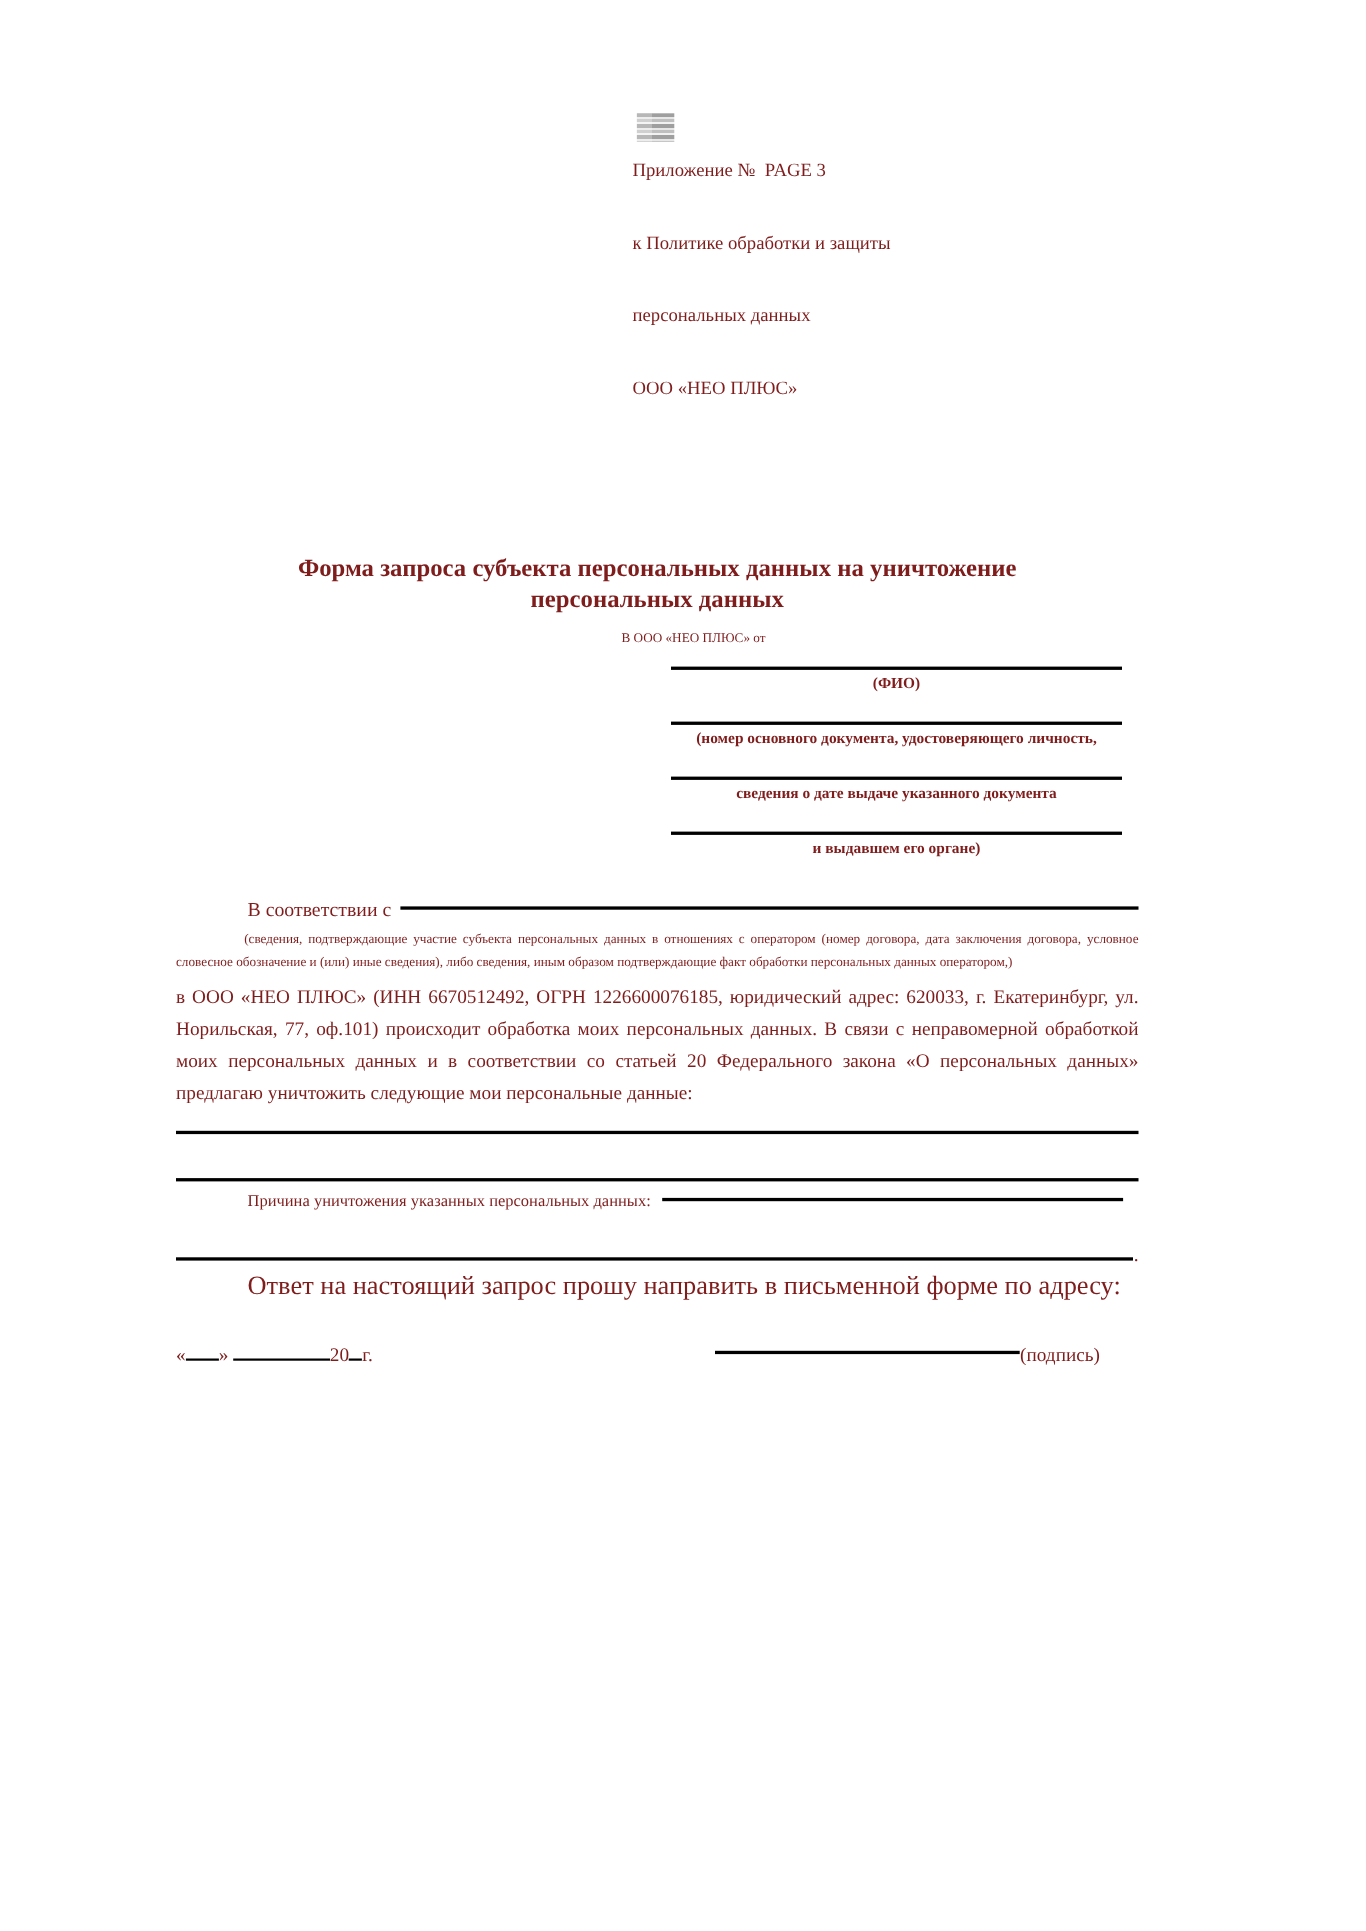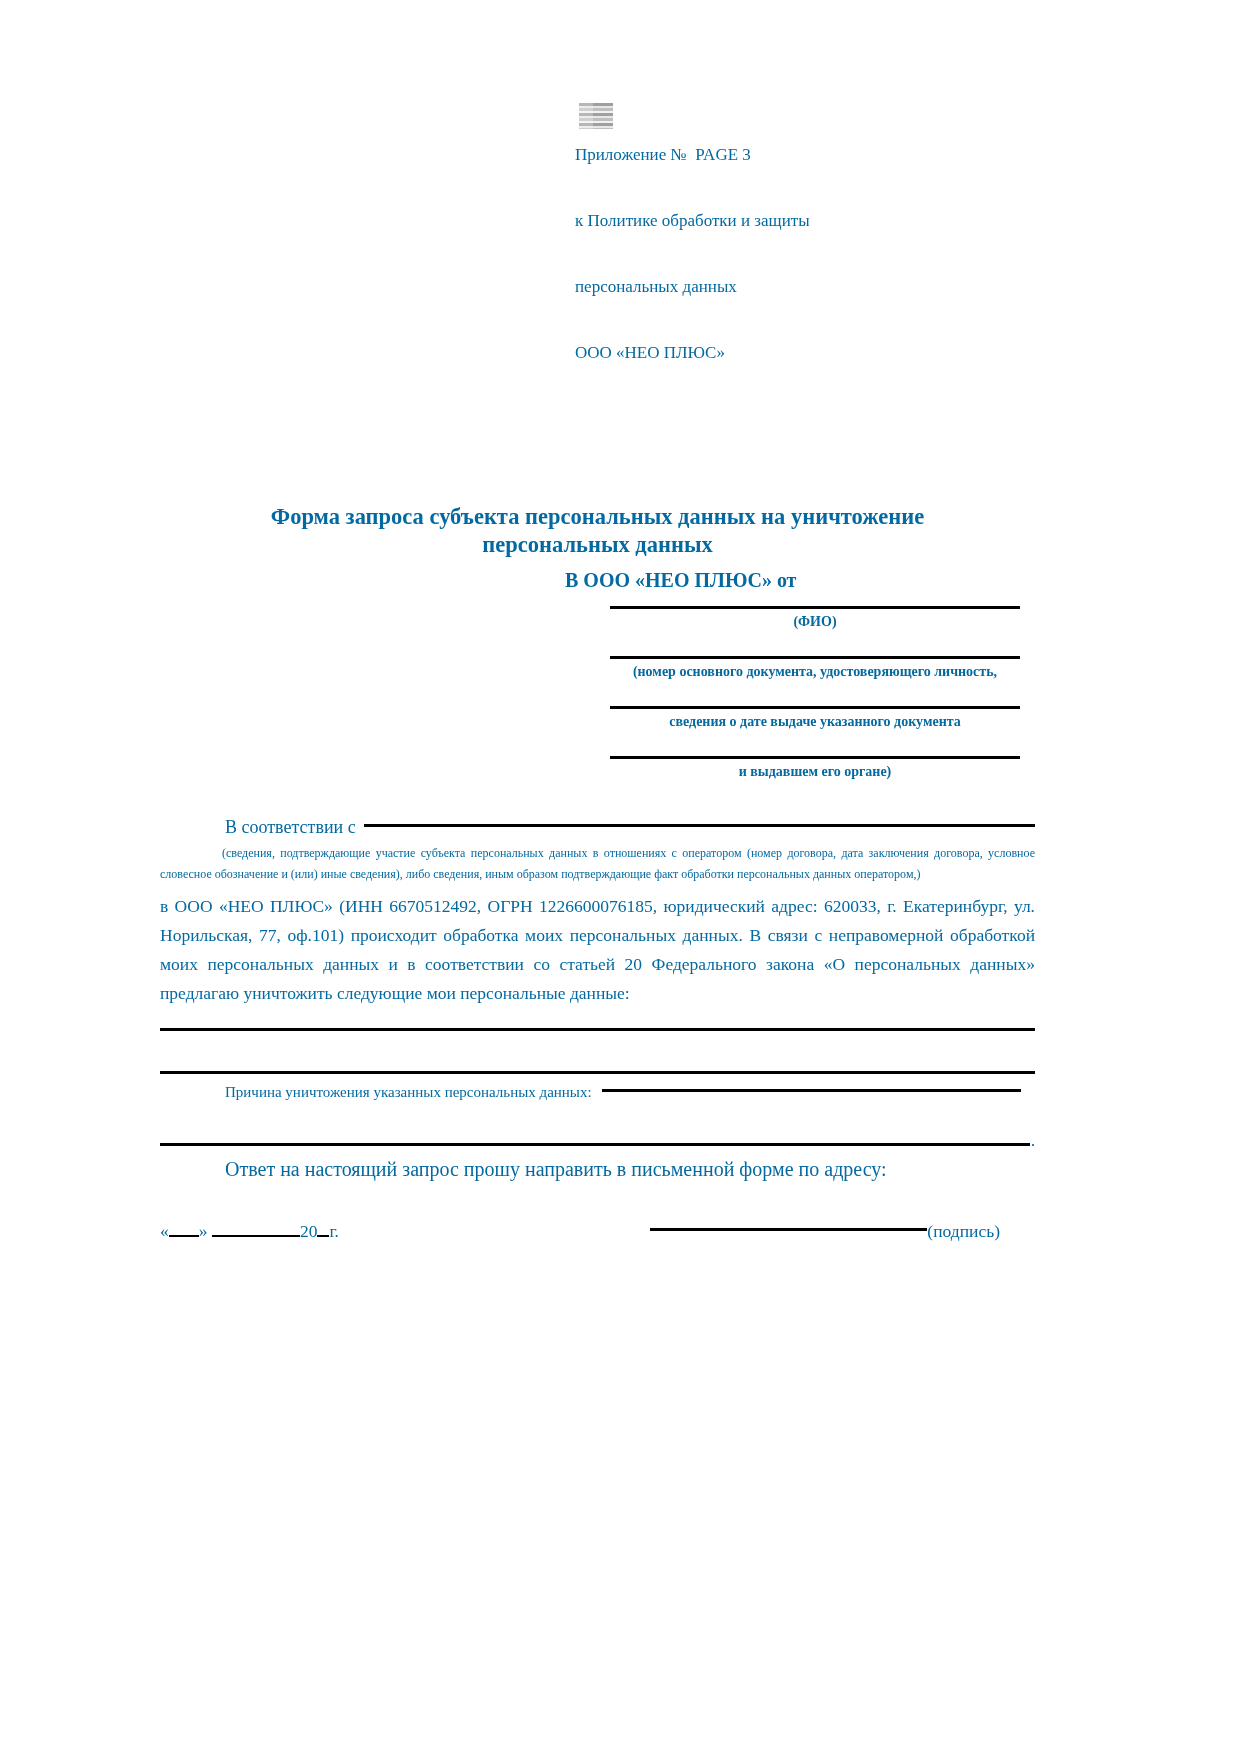--- a/index.html
+++ b/index.html
@@ -1,21 +1,21 @@
 <!DOCTYPE html>
 <html><head>
 <meta charset="utf-8">
 <style>
   html,body{margin:0;padding:0;background:#fff;}
   .page{
     position:relative;
     width:1242px;height:1755px;
     background:#ffffff;
     font-family:"Liberation Serif", serif;
-    color:#0369a1;
+    color:#7f1d1d;
     overflow:hidden;
   }
   .content{margin-left:160px;width:875px;}
 
   
   .stamp-icon{
     position:absolute;left:579px;top:103px;
     width:34px;height:26px;
     background:
       linear-gradient(90deg, rgba(255,255,255,.25) 0 40%, rgba(255,255,255,0) 40%),
@@ -30,21 +30,21 @@
 
   
   .title{
     margin-top:95px;
     font-size:22.5px;font-weight:bold;
     line-height:28px;text-align:center;
   }
 
   .addressee{
     margin-top:10px;margin-left:405px;
-    font-size:20px;line-height:23px;font-weight:bold;
+    font-size:12px;line-height:23px;
   }
 
   
   .fields{margin-left:450px;width:410px;margin-top:14px;}
   .field{margin-bottom:25px;}
   .field-rule{height:3px;background:#000;}
   .field-caption{
     margin-top:4px;
     font-size:14px;line-height:18px;text-align:center;font-weight:bold;
   }
@@ -84,21 +84,21 @@
   .rule-period{
     margin-top:27px;
     display:flex;align-items:flex-end;
     font-size:17.5px;line-height:18px;
   }
   .rule-period .fill{flex:1;height:3px;background:#000;margin-bottom:3px;}
   .rule-period .dot{margin-left:1px;}
 
   .response1{
     margin-top:8px;
-    font-size:20px;line-height:24px;
+    font-size:24px;line-height:24px;
     text-indent:65px;
   }
   .response2{
     margin-top:2px;
     display:flex;align-items:flex-end;
     font-size:17.5px;line-height:24px;
   }
   .response2 .fill{width:358px;height:3px;background:#000;margin-bottom:4px;}
 
   .bottom-row{

